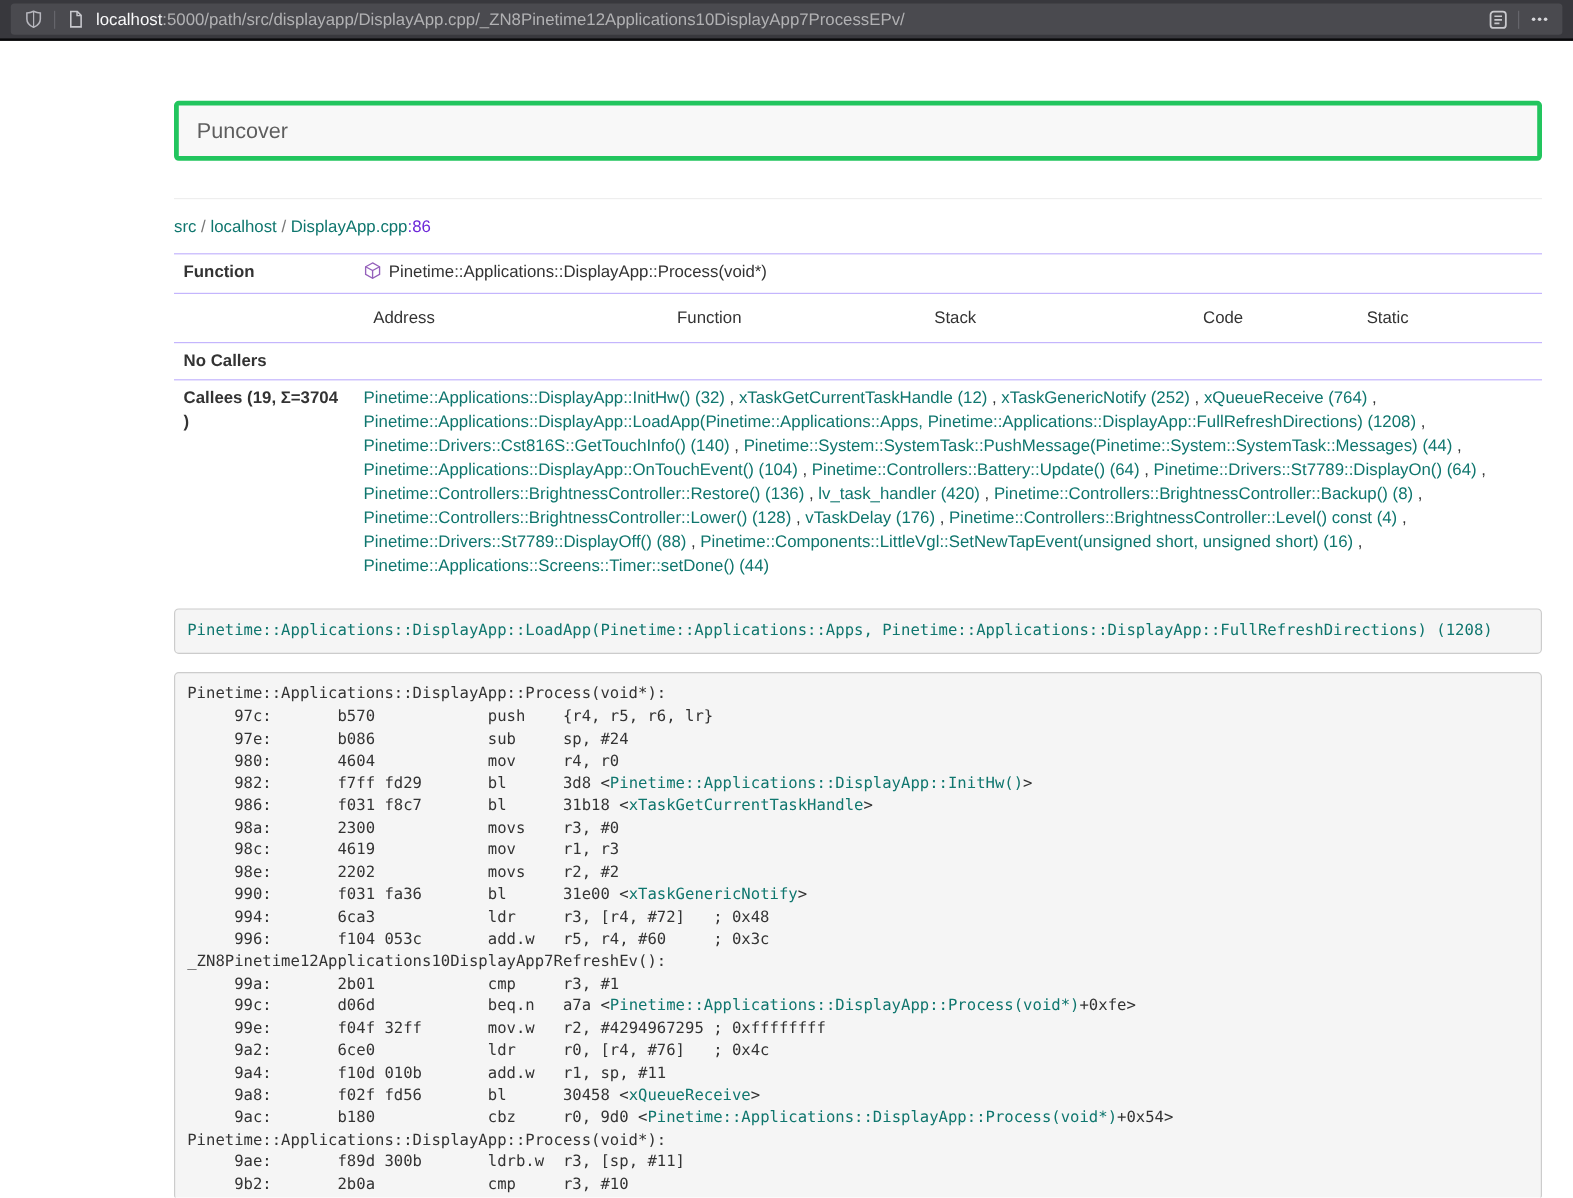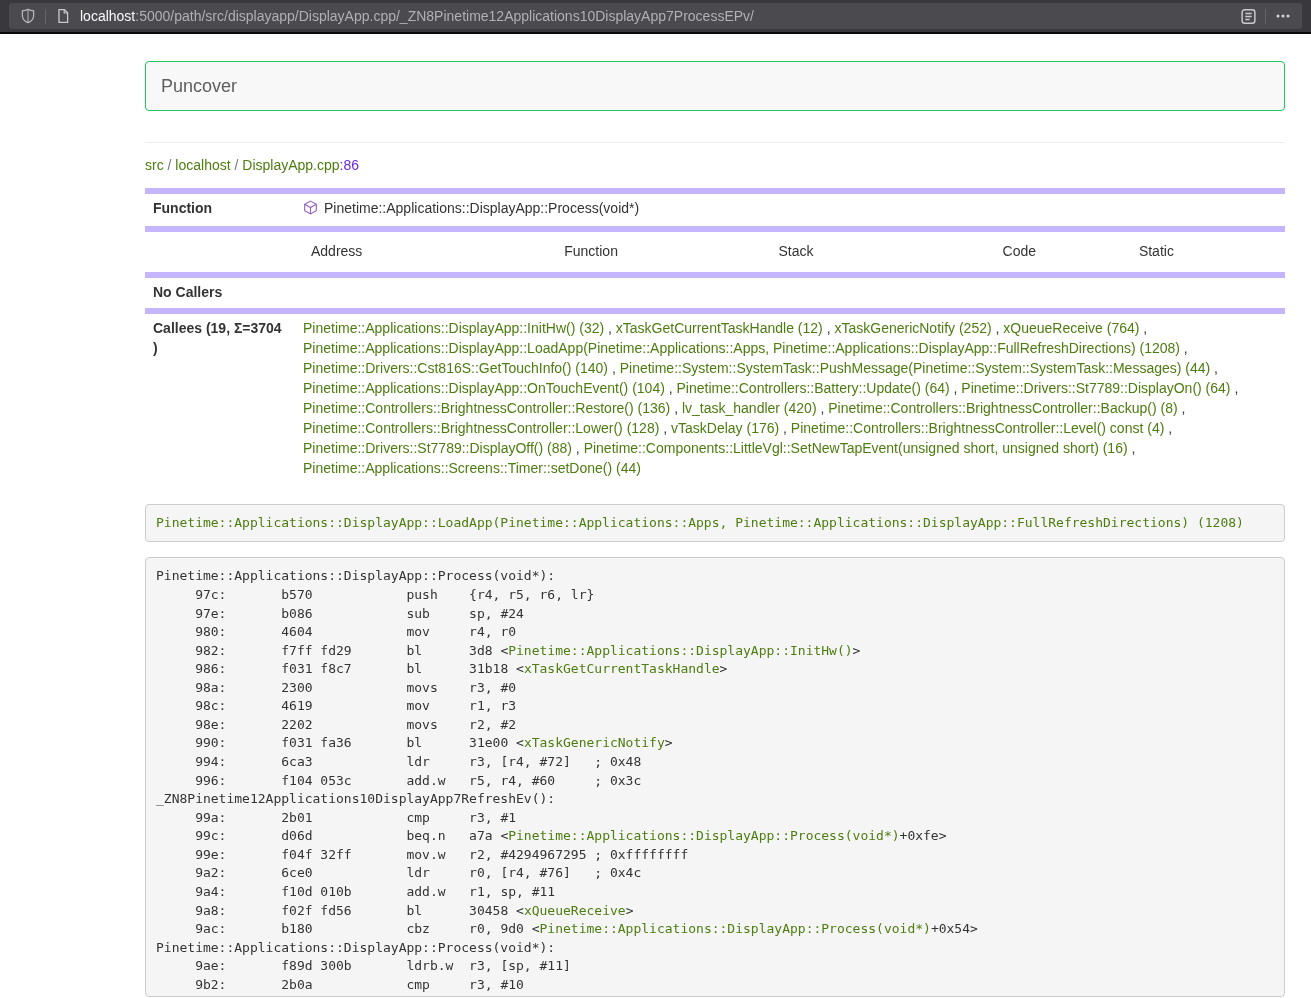--- a/index.html
+++ b/index.html
@@ -2,55 +2,55 @@
 <html><head>
 <meta charset="utf-8">
 <style>
   * { box-sizing: border-box; }
   html, body { margin:0; padding:0; }
   body {
     width:1311px; height:998px; overflow:hidden;
     background:#fff; color:#333;
     font-family:"Liberation Sans", sans-serif; font-size:14px;
   }
-  a { color:#4d7c0f; text-decoration:none; }
+  a { color:#0f766e; text-decoration:none; }
 
   
   .browser-bar {
     height:34px; background:#38383d; border-bottom:2px solid #0a0a0c;
     display:flex; align-items:center; padding:0 9px;
   }
   .url-field {
     flex:1; height:26px; background:#4a4a4f; border-radius:3px;
     display:flex; align-items:center; padding:0 9px;
   }
   .ub-icon { display:flex; align-items:center; justify-content:center; width:20px; height:20px; flex:0 0 auto; }
   .ub-divider { width:1px; height:15px; background:#65656b; margin:0 7px; flex:0 0 auto; }
   .url-text { flex:1; font-size:14px; margin-left:7px; white-space:nowrap; overflow:hidden; }
   .url-host { color:#f9f9fa; }
   .url-rest { color:#b1b1b3; }
 
   
   .page { width:1140px; margin-left:145px; }
   .navbar {
-    margin-top:27px; height:50px; background:#f8f8f8;
-    border:1px solid #22c55e; border-radius:4px;
+    margin-top:50px; height:50px; background:#f8f8f8;
+    border:4px solid #22c55e; border-radius:4px;
     display:flex; align-items:center;
   }
   .brand { color:#5e5e5e; font-size:18px; padding:0 15px; }
   hr.sep { border:0; border-top:1px solid #eee; margin:31px 0 0; }
   .crumbs { margin:14px 0 0; }
   .crumb-sep { color:#777; }
   .crumb-suffix { color:#6d28d9; }
 
   
   table.tbl { width:100%; border-collapse:collapse; margin-top:15px; }
   table.tbl > tbody > tr > th,
   table.tbl > tbody > tr > td {
-    border-top:6px solid #c4b5fd; padding:5px 8px;
+    border-top:1px solid #c4b5fd; padding:5px 8px;
     text-align:left; vertical-align:top; line-height:1.42857;
     font-size:14px;
   }
   th.rowhead { width:150px; font-weight:bold; }
   table.inner { width:100%; border-collapse:collapse; }
   table.inner th, table.inner td {
     border-top:1px solid #ddd; padding:5px 8px; text-align:left; line-height:1.42857;
   }
   table.inner tr.hdr th { border-top:none; font-weight:normal; }
   .c0{width:26%} .c1{width:22%} .c2{width:23%} .c3{width:14%} .c4{width:15%}

